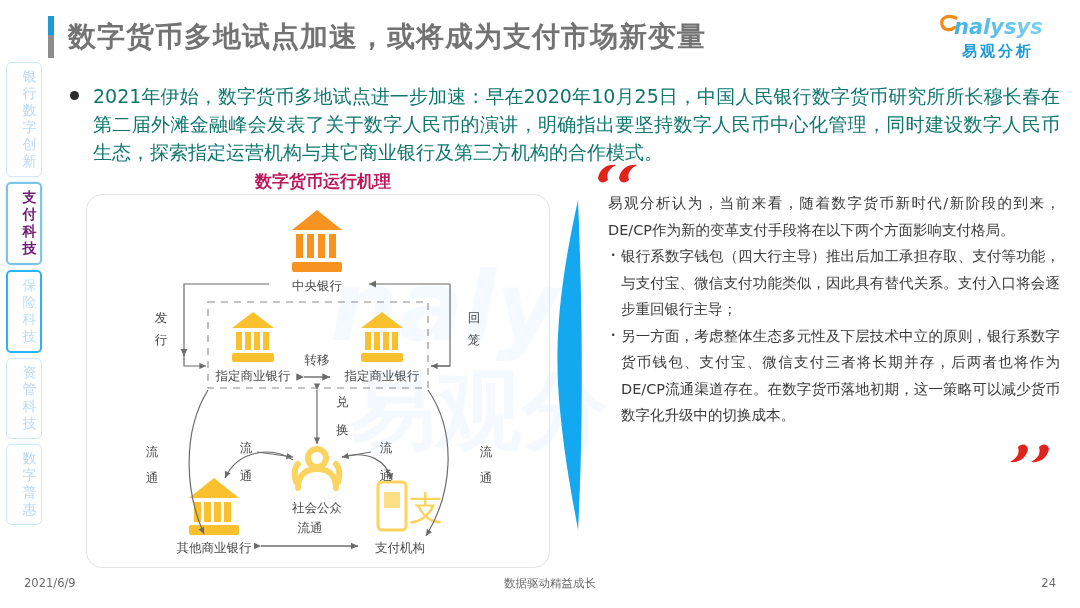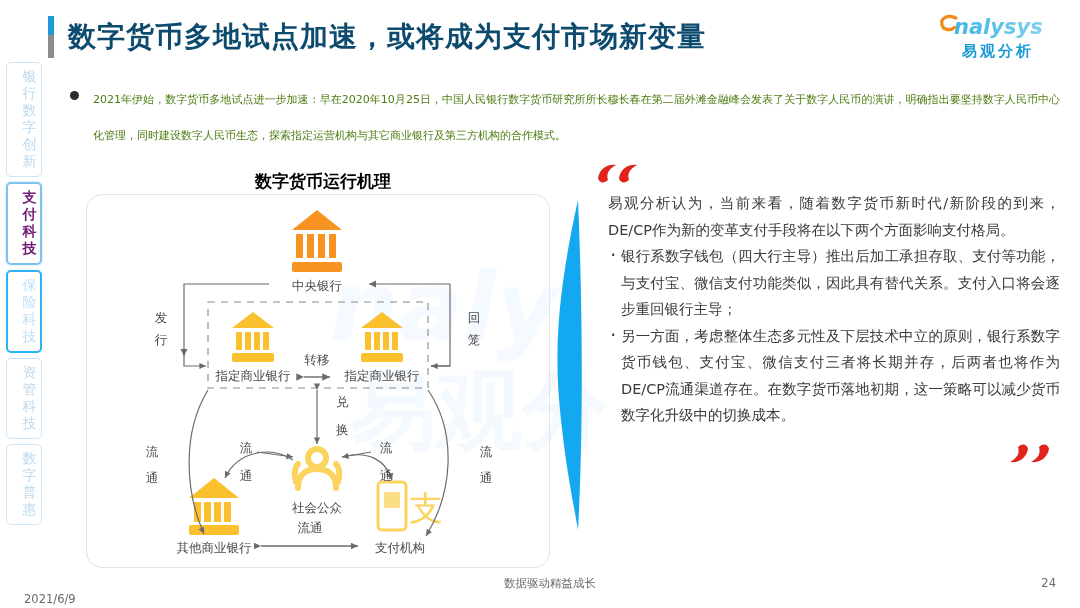--- a/index.html
+++ b/index.html
@@ -8,21 +8,21 @@
     font-family:"Liberation Sans","DejaVu Sans",sans-serif;
     color:#333;overflow:hidden;position:relative;
   }
   .slide{position:absolute;inset:0;}
 
   
   .header{position:absolute;left:0;top:0;width:1080px;height:72px;}
   .title-wrap{position:absolute;left:48px;top:16px;display:flex;align-items:center;}
   .title-bar{width:6px;height:42px;margin-right:14px;
     background:linear-gradient(to bottom,#1e9bd7 0%,#1e9bd7 45%,#8d8d8d 45%,#8d8d8d 100%);}
-  .title-text{font-size:28px;font-weight:700;color:#0c4a6e;letter-spacing:1px;
+  .title-text{font-size:28px;font-weight:700;color:#737373;letter-spacing:1px;
     font-family:"DejaVu Sans","Liberation Sans",sans-serif;white-space:nowrap;}
 
   .logo{position:absolute;right:22px;top:12px;width:120px;height:52px;text-align:center;}
   .logo-main{position:relative;height:28px;}
   .logo-svg{display:block;}
   .logo-cn{font-size:15px;font-weight:700;color:#1b9ad6;letter-spacing:3px;
     font-family:"DejaVu Sans","Liberation Sans",sans-serif;line-height:20px;margin-top:1px;}
 
   
   .sidebar{position:absolute;left:6px;top:62px;width:40px;}
@@ -32,21 +32,21 @@
     font-size:14px;line-height:17px;text-align:center;color:#bcd9ee;
     font-family:"DejaVu Sans","Liberation Sans",sans-serif;letter-spacing:0px;
   }
   .side-item span{display:block;}
   .side-item.active{border:2px solid #7cc4ec;color:#701a75;font-weight:700;
      box-shadow:0 0 0 1px #e6f4fd;}
   .side-item.highlight{border:2.5px solid #2ab3f5;color:#bcdff5;}
 
   
   .diagram-title{position:absolute;left:88px;top:170px;width:470px;text-align:center;
-    font-size:17px;font-weight:700;color:#000000;
+    font-size:17px;font-weight:700;color:#be185d;
     font-family:Liberation Mono, monospace;}
   .diagram-box{position:absolute;left:86px;top:194px;width:462px;height:372px;
     border:1px solid #e3e3e3;border-radius:16px;background:#ffffff;}
   .diag-svg{position:absolute;left:86px;top:194px;}
 
   
   .watermark{position:absolute;left:330px;top:250px;width:420px;height:240px;
     opacity:.30;pointer-events:none;}
 
   
@@ -63,28 +63,28 @@
   .rp-bullets li{position:relative;padding-left:13px;margin:0;}
   .rp-bullets li::before{content:"·";position:absolute;left:2px;top:-1px;
     font-size:20px;line-height:26px;color:#3a3a3a;}
   .rp-tail{margin-top:0;}
   .quote-close{position:absolute;right:6px;bottom:-34px;}
 
   
   .body-block{position:absolute;left:70px;top:82px;width:990px;display:flex;}
   .body-dot{width:9px;height:9px;border-radius:50%;background:#2b2b2b;
     margin-top:9px;margin-right:14px;flex:0 0 auto;}
-  .body-text{font-size:11px;line-height:36px;color:#4d7c0f;
+  .body-text{font-size:19px;line-height:28px;color:#0f766e;
     font-family:"DejaVu Sans","Liberation Sans",sans-serif;text-align:justify;}
 
   
   .footer{position:absolute;left:0;bottom:10px;width:1080px;height:22px;
     font-size:11.5px;color:#6b6b6b;
     font-family:"DejaVu Sans","Liberation Sans",sans-serif;}
-  .f-date{position:absolute;left:24px;top:16px;}
+  .f-date{position:absolute;left:24px;top:0;}
   .f-center{position:absolute;left:0;right:0;top:0;text-align:center;padding-left:20px;}
   .f-page{position:absolute;right:24px;top:0;}
 
   .diag-label{font-family:"DejaVu Sans","Liberation Sans",sans-serif;
     font-size:12.5px;fill:#4a4a4a;}
 </style>
 </head>
 <body>
 
 <div class="slide">

